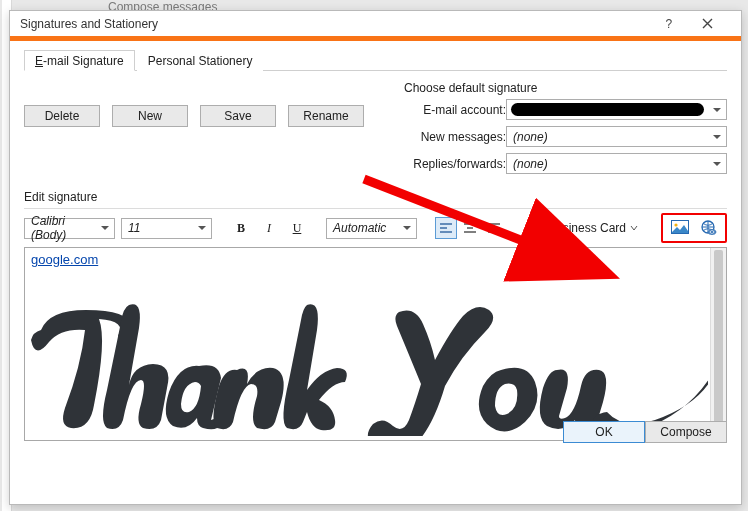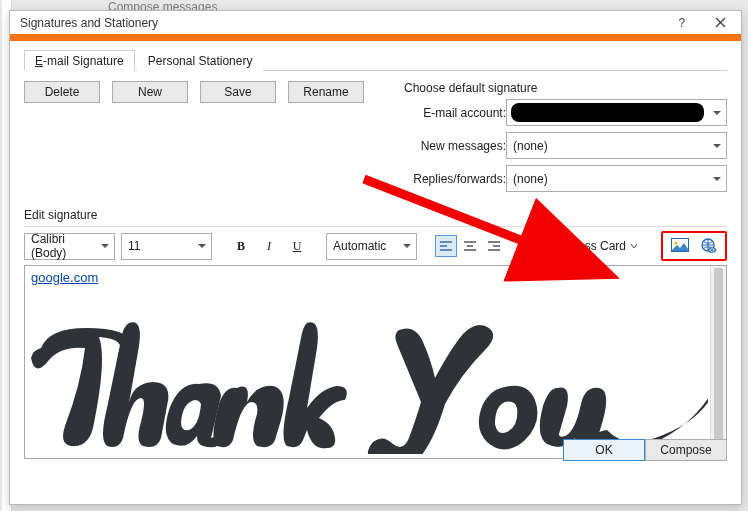--- a/index.html
+++ b/index.html
@@ -27,22 +27,22 @@
     position: absolute;
     left: 9px; top: 10px;
     width: 733px; height: 495px;
     background: #fff;
     border: 1px solid #b9b9b9;
     box-shadow: 0 3px 10px rgba(0,0,0,.18);
   }
   .titlebar {
     height: 30px;
     display: flex; align-items: center;
-    padding: 0 2px 0 10px;
-    border-bottom: 7px solid #f97316;
+    padding: 0 15px 0 10px;
+    border-bottom: 5px solid #f97316;
   }
   .titlebar .title { flex: 1; font-size: 12px; color: #333; }
   .winbtn {
     width: 38px; height: 26px;
     display: flex; align-items: center; justify-content: center;
     color: #444;
   }
   .body { padding: 8px 14px 12px 14px; position: relative; }
   .tabs {
     display: flex;
@@ -74,40 +74,41 @@
     overflow: auto;
     background: #fff;
   }
   .siglist .item {
     padding: 1px 4px;
     white-space: nowrap;
   }
   .siglist .item.sel {
     background: #0a78d6; color: #fff;
   }
-  .btnrow { margin-top: 0; display: flex; gap: 12px; }
+  .btnrow { margin-top: 24px; display: flex; gap: 12px; }
   .btn {
     min-width: 76px; height: 22px;
     border: 1px solid #adadad;
     background: #e9e9e9;
     display: flex; align-items: center; justify-content: center;
     padding: 0 10px;
     font-size: 12px;
   }
   .btn.primary { border-color: #3b8bd3; background: #eaf3fb; }
   .formrow { display: flex; align-items: center; margin-bottom: 6px; }
   .formrow label { width: 102px; text-align: right; color: #222; }
   .dd {
     flex: 1;
-    height: 27px;
+    height: 21px;
     border: 1px solid #adadad;
     background: #fff;
     display: flex; align-items: center; padding: 0 18px 0 6px;
     position: relative;
     font-size: 12px;
+    font-style: italic;
   }
   .dd::after {
     content: "";
     position: absolute; right: 5px; top: 50%;
     border: 4px solid transparent; border-top-color: #555;
     transform: translateY(-2px);
   }
   .blackout {
     position: absolute; left: 4px; right: 22px; top: 3px; bottom: 3px;
     background: #000; border-radius: 8px;

